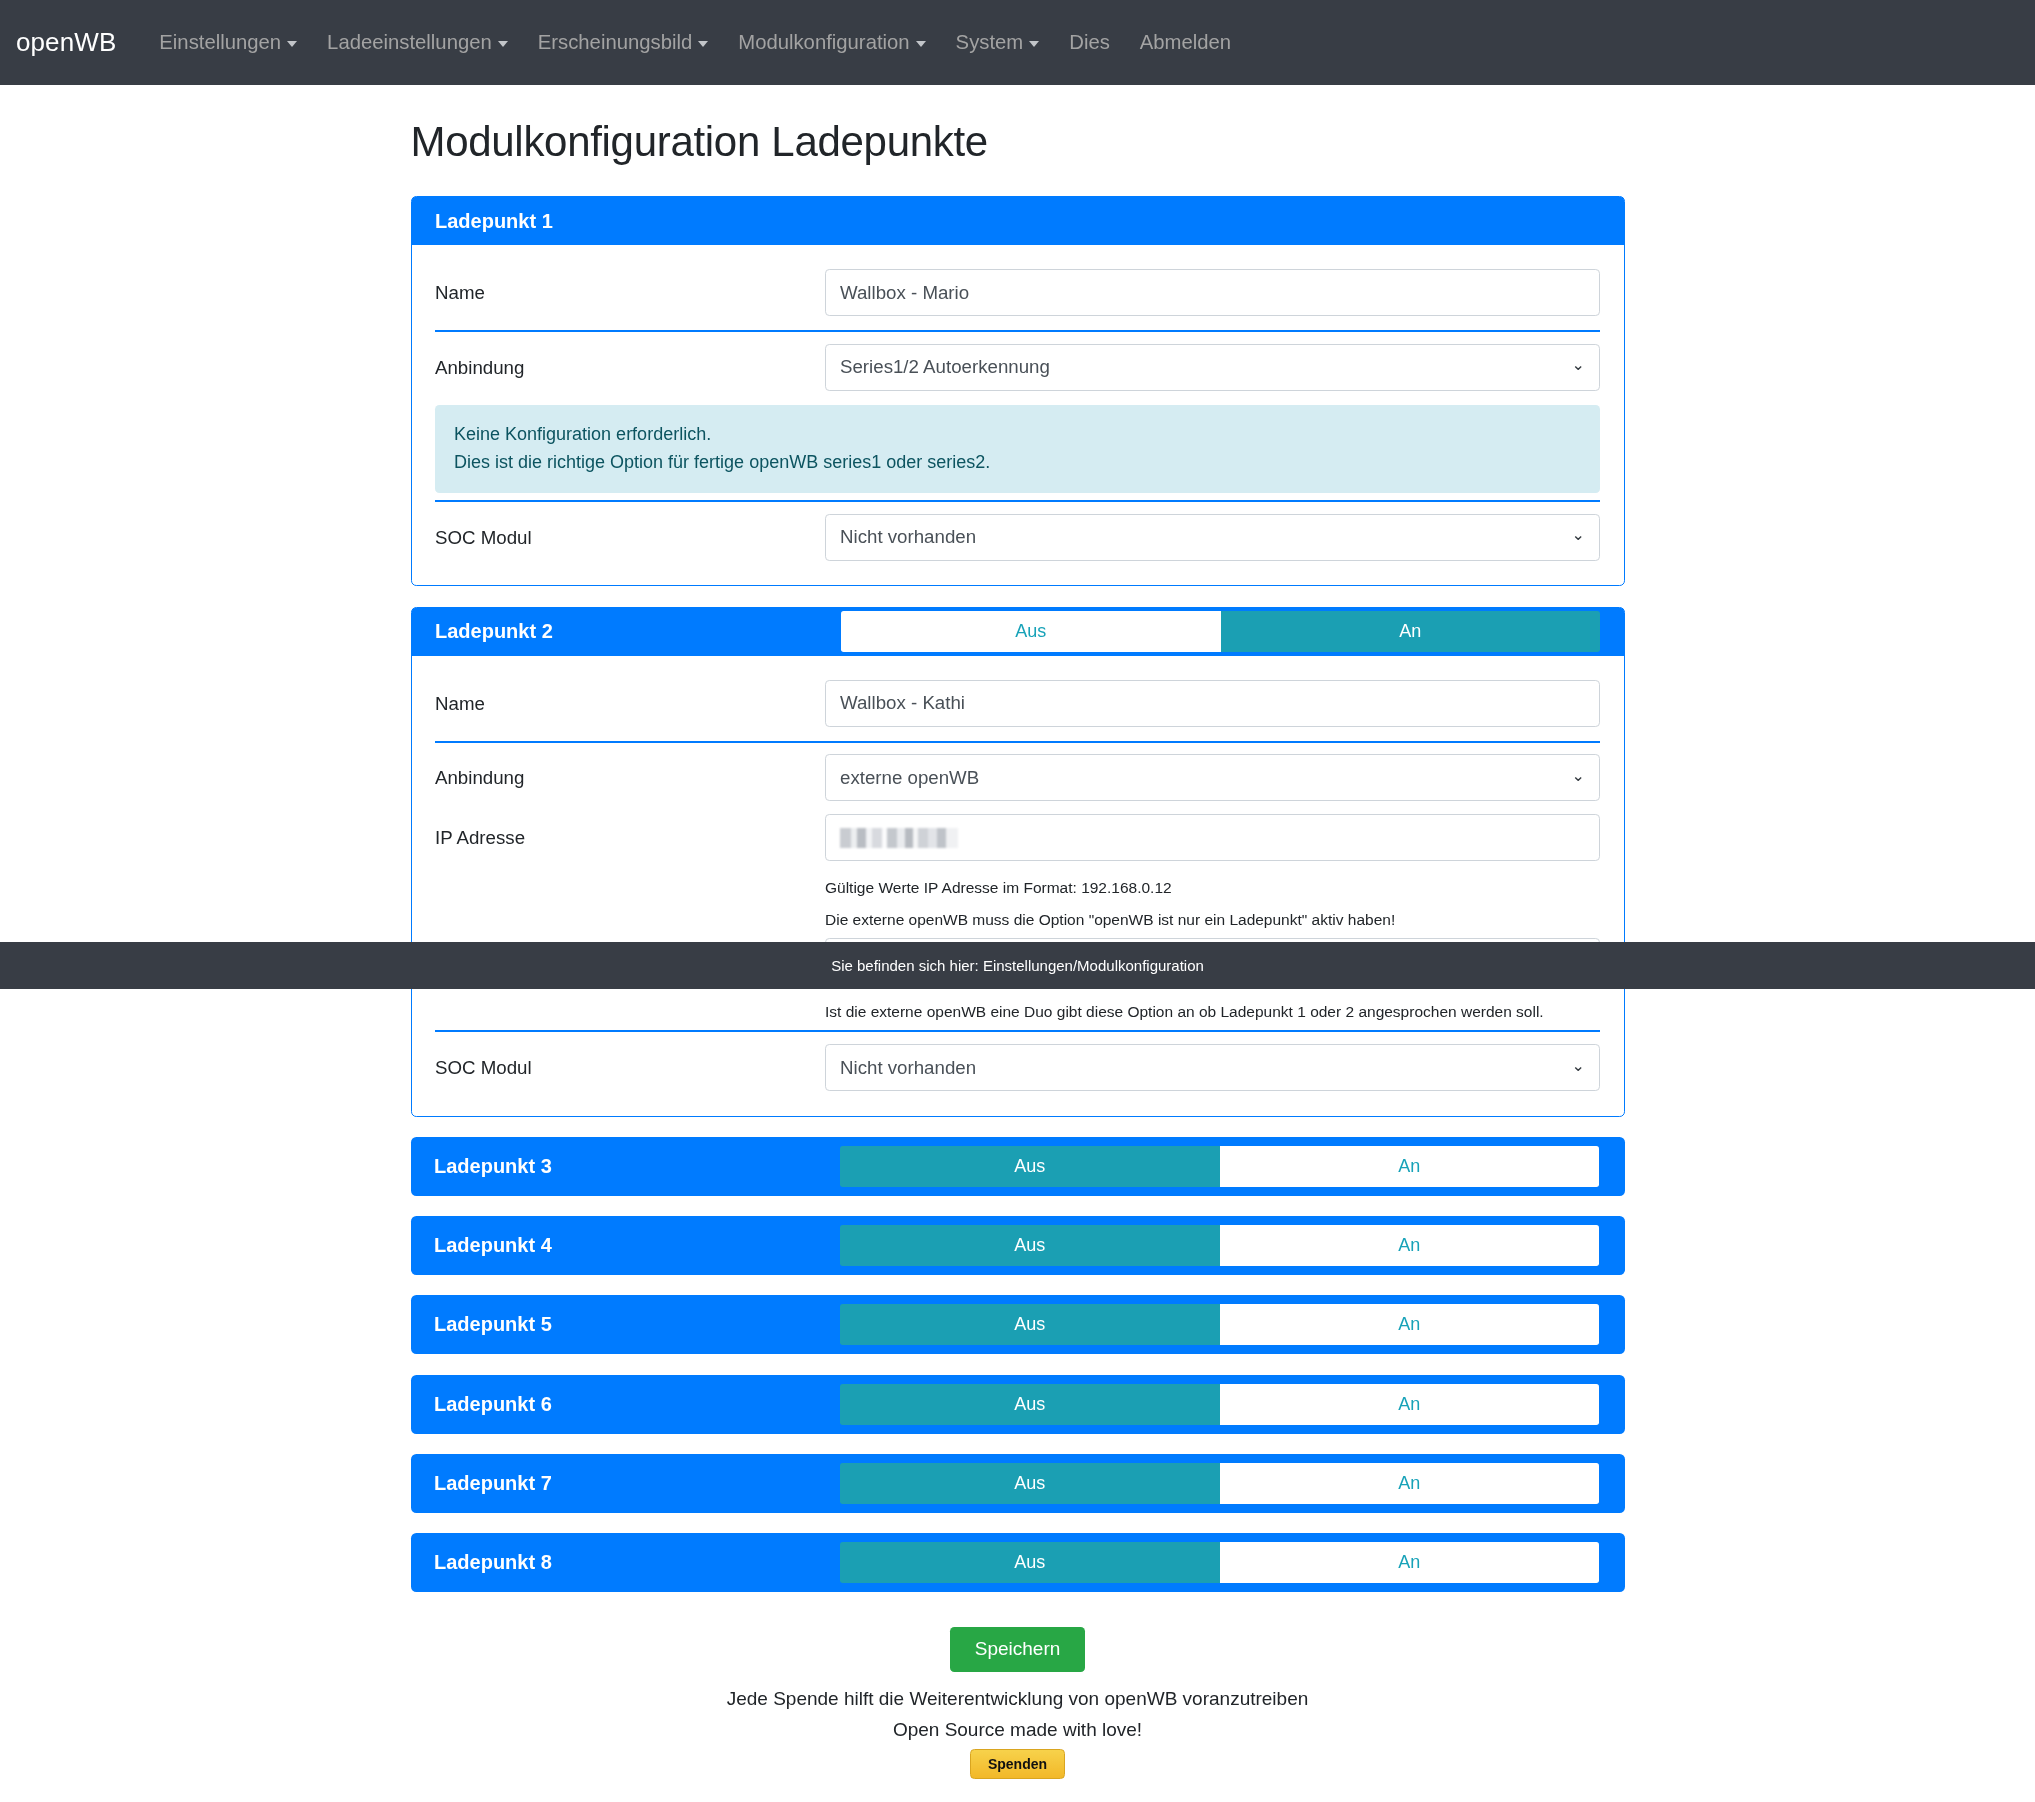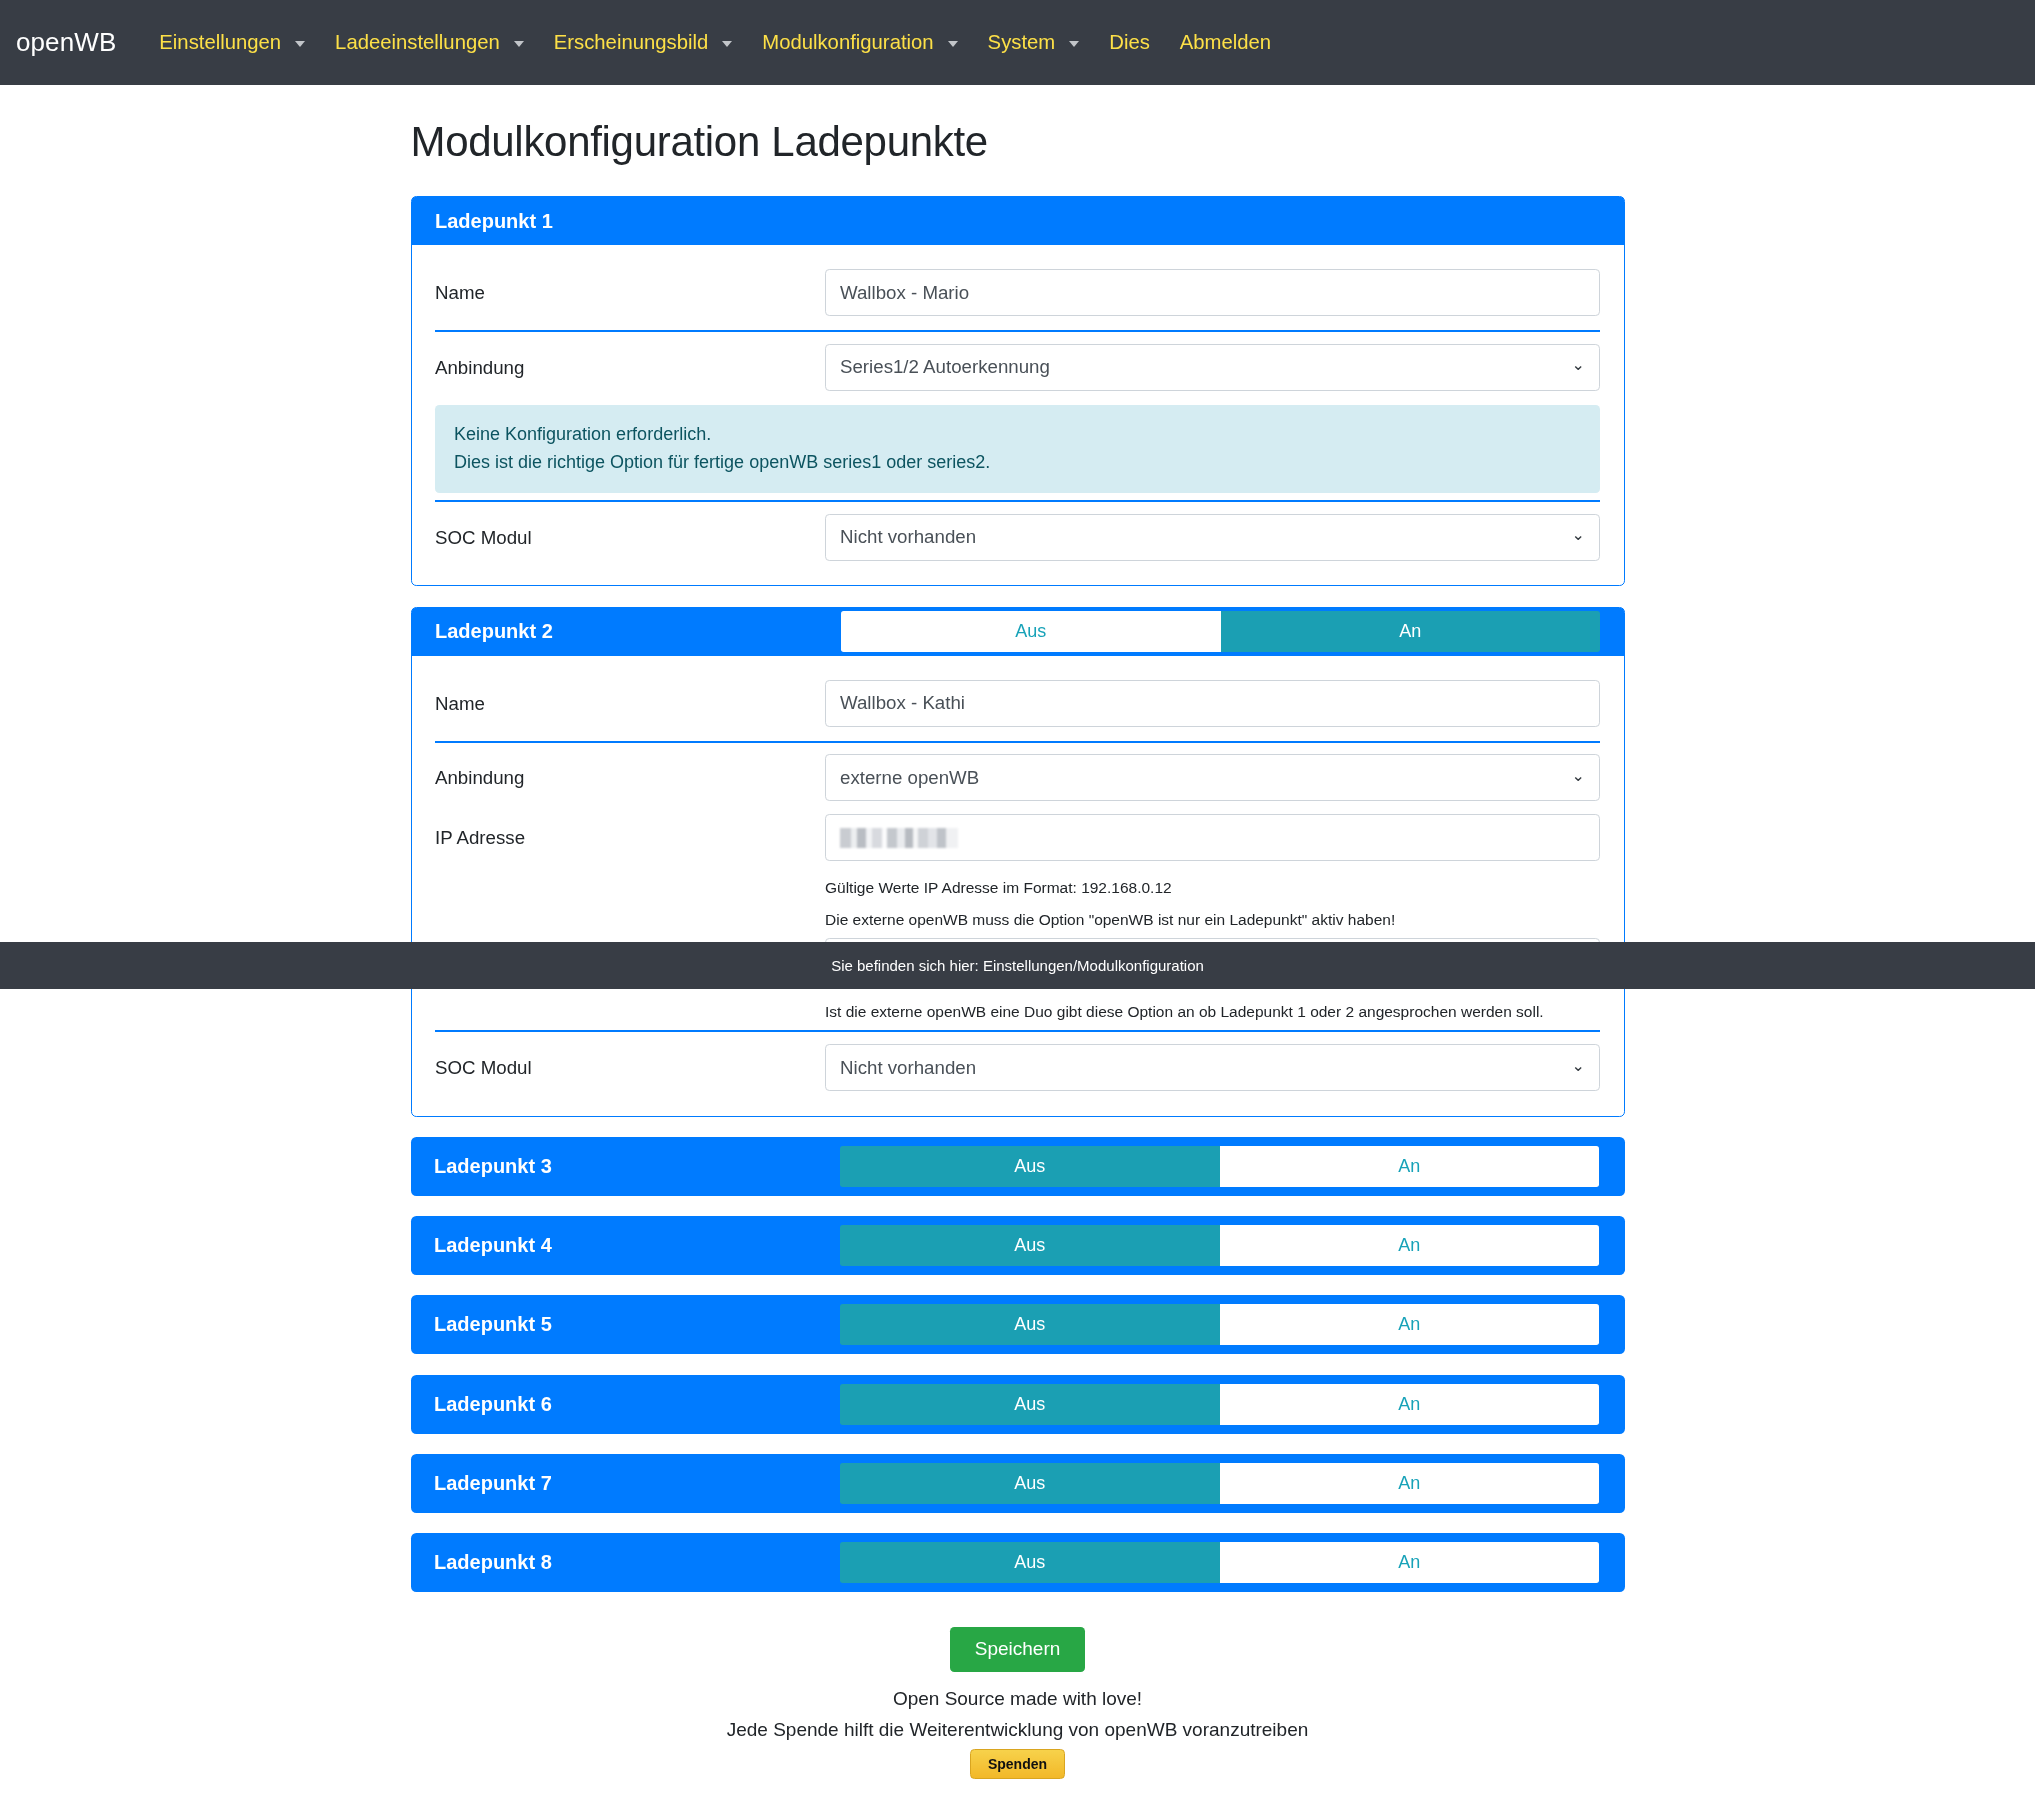--- a/index.html
+++ b/index.html
@@ -22,26 +22,26 @@
   }
   .brand {
     color: #ffffff;
     font-size: 26px;
     letter-spacing: 0.1px;
     margin-right: 28px;
     white-space: nowrap;
   }
   .nav-items { display: flex; align-items: center; gap: 0; }
   .nav-item {
-    color: #fde047;
+    color: #a3a3a3;
     font-size: 20.3px;
     padding: 0 15px;
     display: flex;
     align-items: center;
-    gap: 14px;
+    gap: 6px;
     white-space: nowrap;
     cursor: pointer;
   }
   .caret {
     width: 0; height: 0;
     border-left: 5.9px solid transparent;
     border-right: 5.9px solid transparent;
     border-top: 6.4px solid #c2c5c9;
     display: inline-block;
     margin-top: 3.2px;
@@ -451,22 +451,22 @@
     <div class="bar">
       <div class="card-header-title">Ladepunkt 8</div>
       <div class="toggle-group">
         <button class="toggle-btn on-state">Aus</button>
         <button class="toggle-btn off-state">An</button>
       </div>
     </div>
 
     <div class="footer">
       <button class="btn-save">Speichern</button>
+      <div class="footer-line">Jede Spende hilft die Weiterentwicklung von openWB voranzutreiben</div>
       <div class="footer-line">Open Source made with love!</div>
-      <div class="footer-line">Jede Spende hilft die Weiterentwicklung von openWB voranzutreiben</div>
       <button class="btn-donate">Spenden</button>
     </div>
 
   </div>
 </div>
 
 <div class="status-bar">
   <span>Sie befinden sich hier: Einstellungen/Modulkonfiguration</span>
 </div>
 

